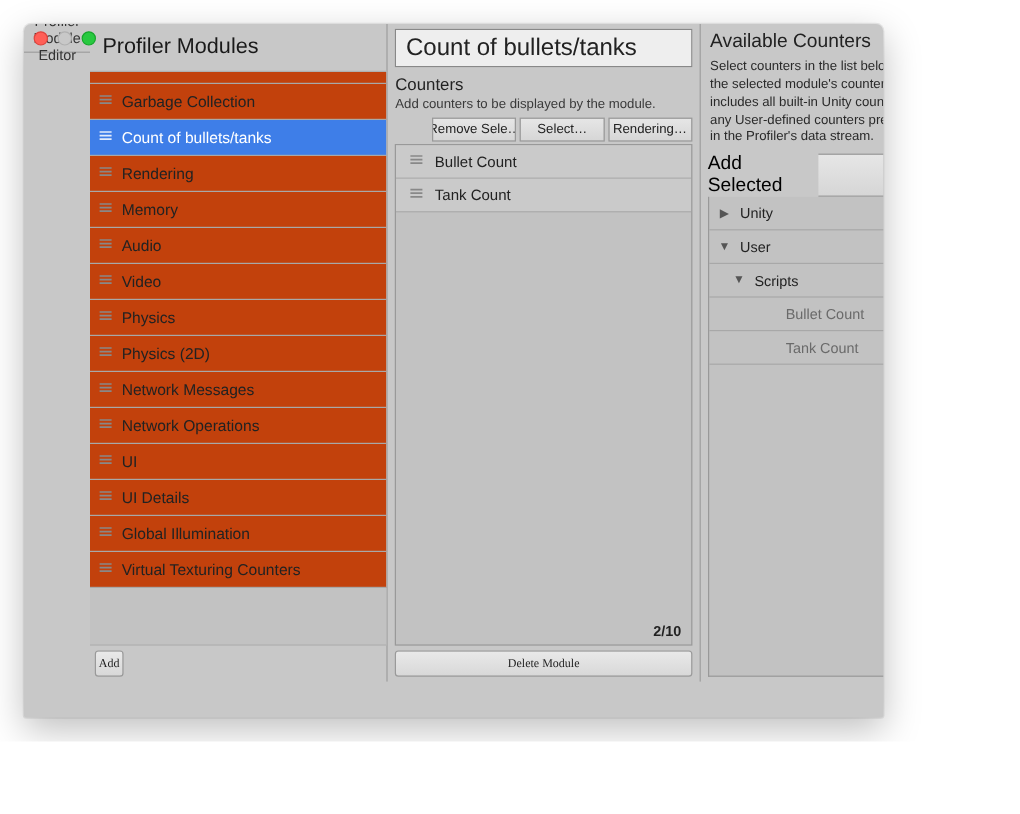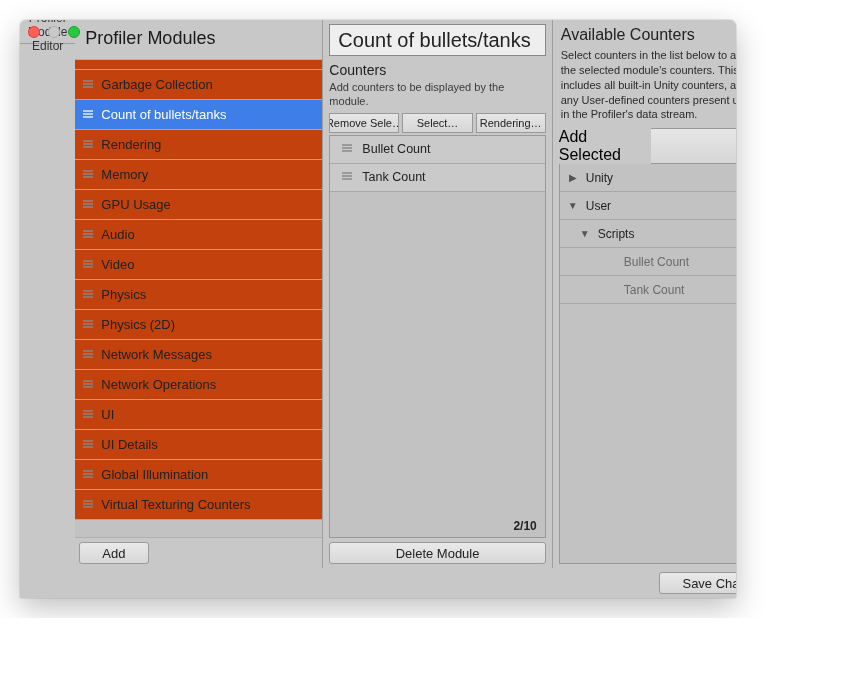--- a/index.html
+++ b/index.html
@@ -44,34 +44,34 @@
     font-size:13px; color:#222; cursor:pointer;
     background:#c2410c;
   }
   .module-item.selected { background:#3e7ee8; color:#fff; }
   .module-item.selected .grip { color: rgba(255,255,255,0.85); }
   .grip { color:#888; font-size:10px; letter-spacing:-1px; width:14px; text-align:center; }
   .add-bar { padding:4px; }
   .btn {
     background: linear-gradient(#e9e9e9,#d8d8d8);
     border:1px solid #9a9a9a; border-radius:3px;
-    font-size:13px; color:#222; height:22px;
-    padding:0 22px; cursor:pointer; display:inline-flex; align-items:center; justify-content:center;
+    font-size:10px; color:#222; height:22px;
+    padding:0 2px; cursor:pointer; display:inline-flex; align-items:center; justify-content:center;font-family:Liberation Serif, serif;
   }
   .module-name-input {
     width:100%; height:32px; background:#eee; border:1px solid #888;
     font-size:20px; padding:2px 8px; color:#222;
   }
   .subheader { font-size:14px; color:#222; margin-top:6px; }
   .hint { font-size:11px; color:#3a3a3a; margin:2px 0 4px 0; line-height:1.3; }
   .toolbar { display:flex; gap:0; margin-bottom:2px;}
   .toolbar .tb {
     flex:1; height:20px; border:1px solid #999; background:linear-gradient(#e6e6e6,#d6d6d6);
     font-size:11px; color:#222; display:flex; align-items:center; justify-content:center;
-    overflow:hidden; white-space:nowrap; text-overflow:ellipsis; cursor:pointer; padding:0 4px;
+    overflow:hidden; white-space:nowrap; text-overflow:ellipsis; cursor:pointer; padding:0 4px;margin-left:31px;
   }
   .toolbar .tb + .tb { margin-left:3px; }
   .counter-list {
     flex:1; background:#c2c2c2; border:1px solid #999; display:flex; flex-direction:column;
     position:relative; overflow:hidden;
   }
   .counter-item {
     height:28px; display:flex; align-items:center; gap:8px; padding:0 10px;
     border-bottom:1px solid #a8a8a8; font-size:12.5px; color:#222;
     background:#cacaca;
@@ -139,28 +139,20 @@
                 </svg></span>
               <span>Rendering</span>
             </div>
             <div class="module-item">
               <span class="grip"><svg class="grip-svg" viewBox="0 0 12 10">
                   <line x1="1" y1="2" x2="11" y2="2"></line>
                   <line x1="1" y1="5" x2="11" y2="5"></line>
                   <line x1="1" y1="8" x2="11" y2="8"></line>
                 </svg></span>
               <span>Memory</span>
-            </div>
-            <div class="module-item">
-              <span class="grip"><svg class="grip-svg" viewBox="0 0 12 10">
-                  <line x1="1" y1="2" x2="11" y2="2"></line>
-                  <line x1="1" y1="5" x2="11" y2="5"></line>
-                  <line x1="1" y1="8" x2="11" y2="8"></line>
-                </svg></span>
-              <span>GPU Usage</span>
             </div>
             <div class="module-item">
               <span class="grip"><svg class="grip-svg" viewBox="0 0 12 10">
                   <line x1="1" y1="2" x2="11" y2="2"></line>
                   <line x1="1" y1="5" x2="11" y2="5"></line>
                   <line x1="1" y1="8" x2="11" y2="8"></line>
                 </svg></span>
               <span>Audio</span>
             </div>
             <div class="module-item">

